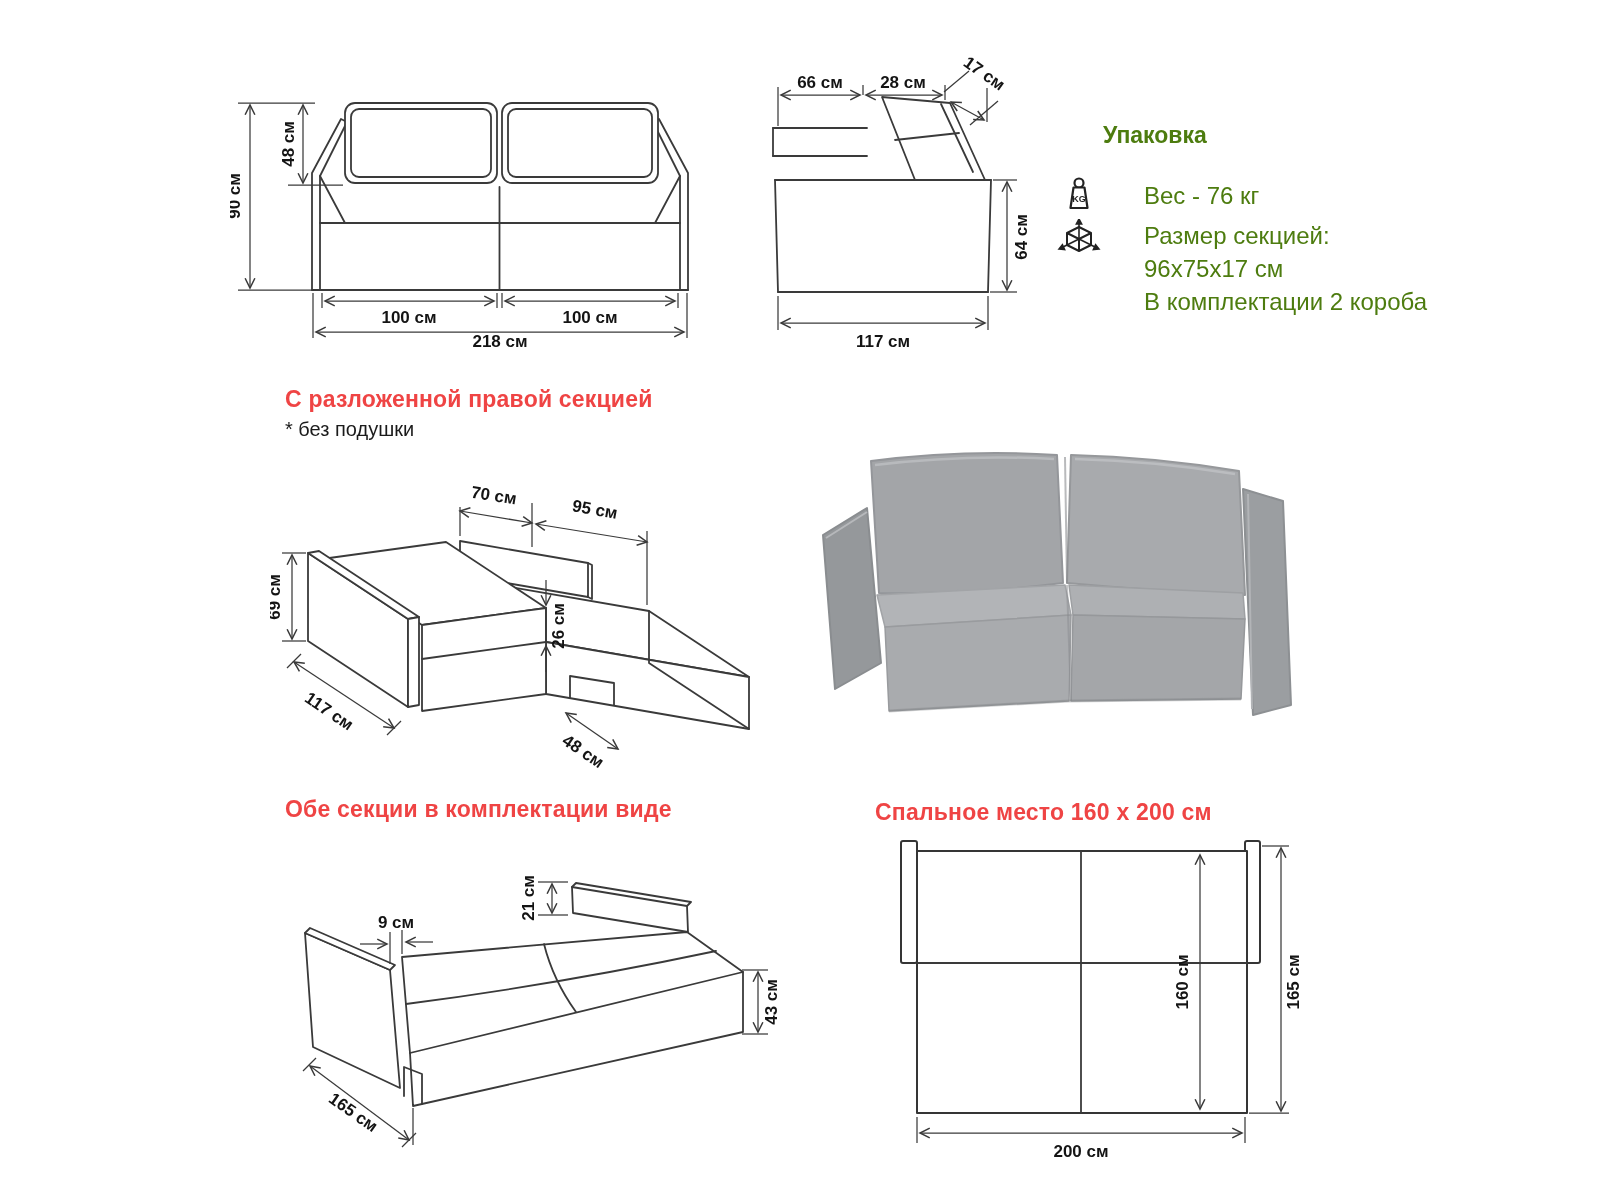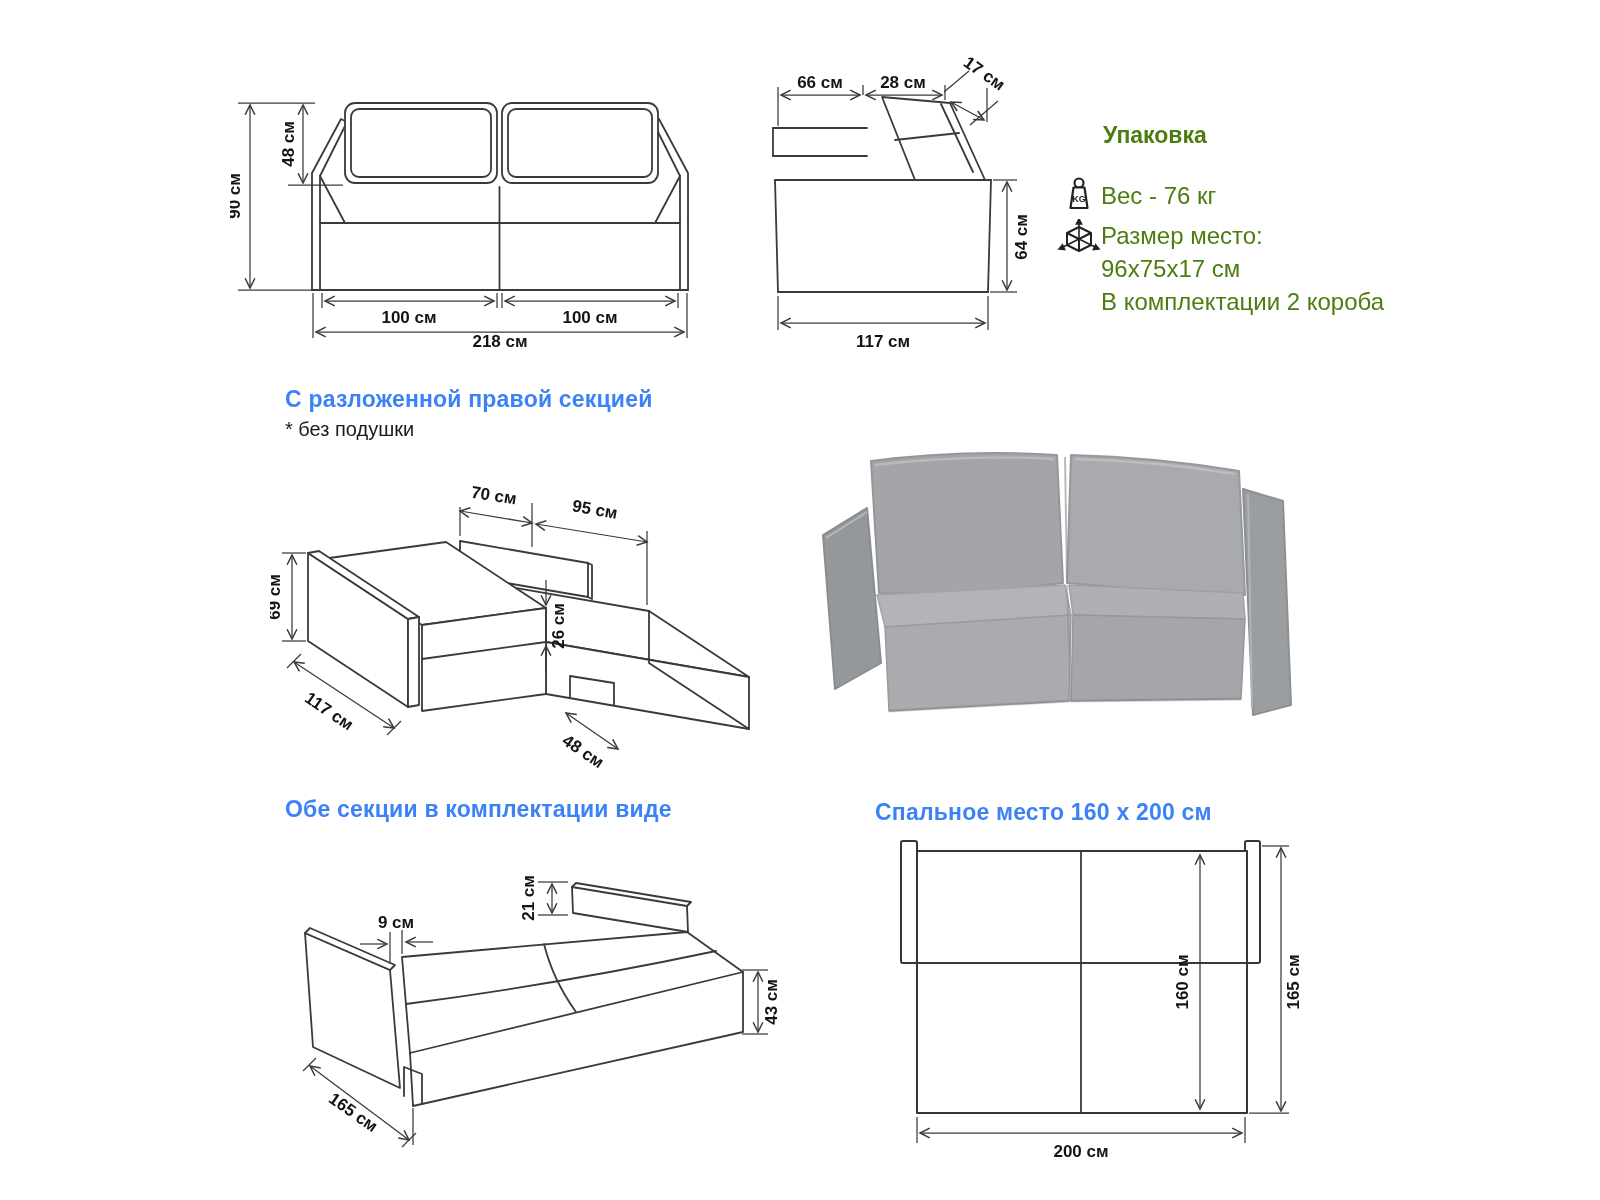--- a/index.html
+++ b/index.html
@@ -2,33 +2,33 @@
 <html><head>
 <meta charset="utf-8">
 <style>
   html,body { margin:0; padding:0; background:#ffffff; }
   .page {
     position:relative; width:1600px; height:1200px; background:#ffffff;
     font-family:"Liberation Sans", sans-serif; overflow:hidden;
   }
   .abs { position:absolute; }
   .sec-title {
-    font-size:23px; font-weight:600; color:#3b82f6; letter-spacing:.2px;
+    font-size:23px; font-weight:600; color:#ef4444; letter-spacing:.2px;
     white-space:nowrap;
   }
   .sec-note { font-size:20px; font-weight:500; color:#1b1b1b; }
   
   .ln  { fill:none; stroke:#3a3a3a; stroke-width:1.8; stroke-linejoin:round; stroke-linecap:round; }
   .lnf { fill:#ffffff; stroke:#3a3a3a; stroke-width:1.8; stroke-linejoin:round; }
   .dl  { fill:none; stroke:#3a3a3a; stroke-width:1.25; stroke-linecap:butt; }
   .dim { font-family:"Liberation Sans", sans-serif; font-size:17px; font-weight:700; fill:#141414; }
   
   .pack { width:400px; color:#4d7c0f; }
   .pack-title { font-size:23px; font-weight:600; margin:0 0 26px 68px; }
-  .pack-row { display:flex; align-items:flex-start; margin-bottom:4px; }
+  .pack-row { display:flex; align-items:flex-start; margin-bottom:4px;gap:43px; }
   .pack-ico { width:44px; margin-left:22px; flex:none; }
   .pack-txt { font-size:24px; font-weight:500; line-height:33px; }
   .pack-row.w { align-items:center; }
 </style>
 </head>
 <body>
 
 <div class="page">
 
   <svg width="0" height="0" style="position:absolute">
@@ -137,21 +137,21 @@
         <g stroke="#222" stroke-width="1.6" fill="#222">
           <line x1="21" y1="20" x2="21" y2="2"></line>
             <path d="M21,0 L18.4,5 L23.6,5 Z"></path>
           <line x1="21" y1="20" x2="3" y2="29"></line>
             <path d="M1,30 L6.6,30.6 L4.4,25.8 Z"></path>
           <line x1="21" y1="20" x2="39" y2="29"></line>
             <path d="M41,30 L35.4,30.6 L37.6,25.8 Z"></path>
         </g>
       </svg>
       <div class="pack-txt">
-        <div>Размер место:</div>
+        <div>Размер секцией:</div>
         <div>96х75х17 см</div>
         <div>В комплектации 2 короба</div>
       </div>
     </div>
   </div>
 
   <div class="abs sec-title" style="left:285px;top:386px">С разложенной правой секцией</div>
   <div class="abs sec-note" style="left:285px;top:418px">* без подушки</div>
 
   <svg class="abs" style="left:270px;top:435px" width="535" height="340" viewBox="0 0 535 340">

